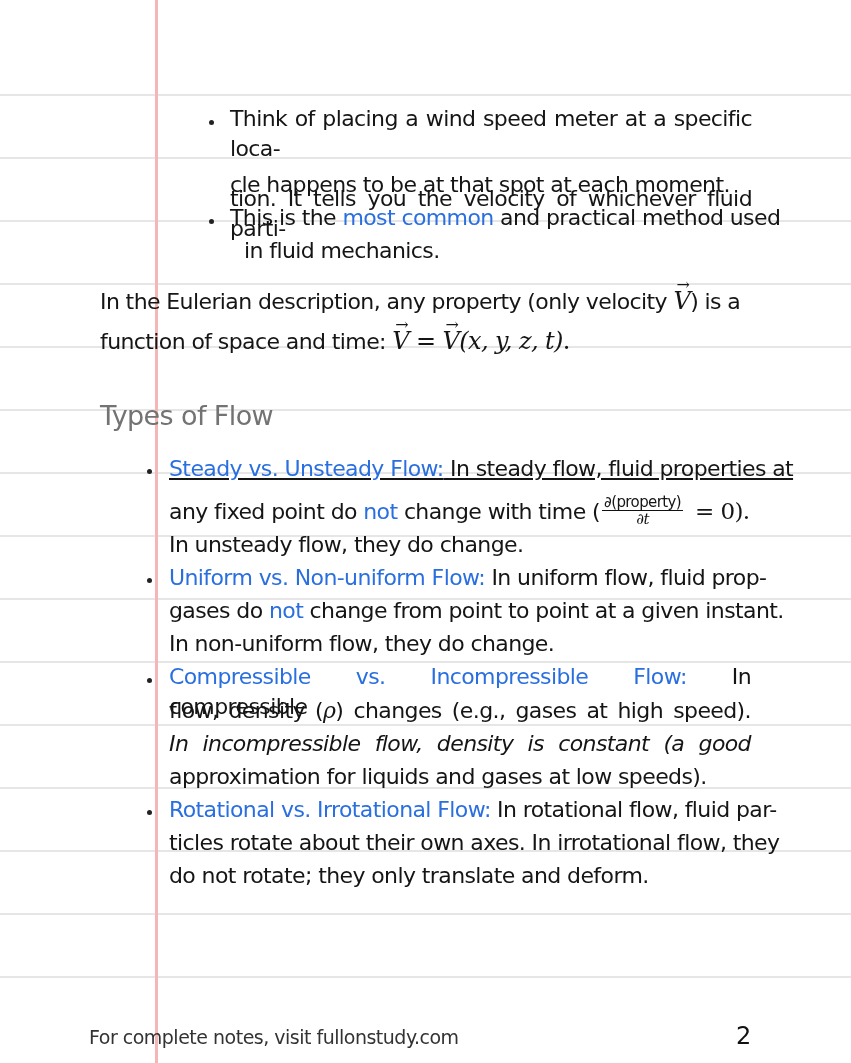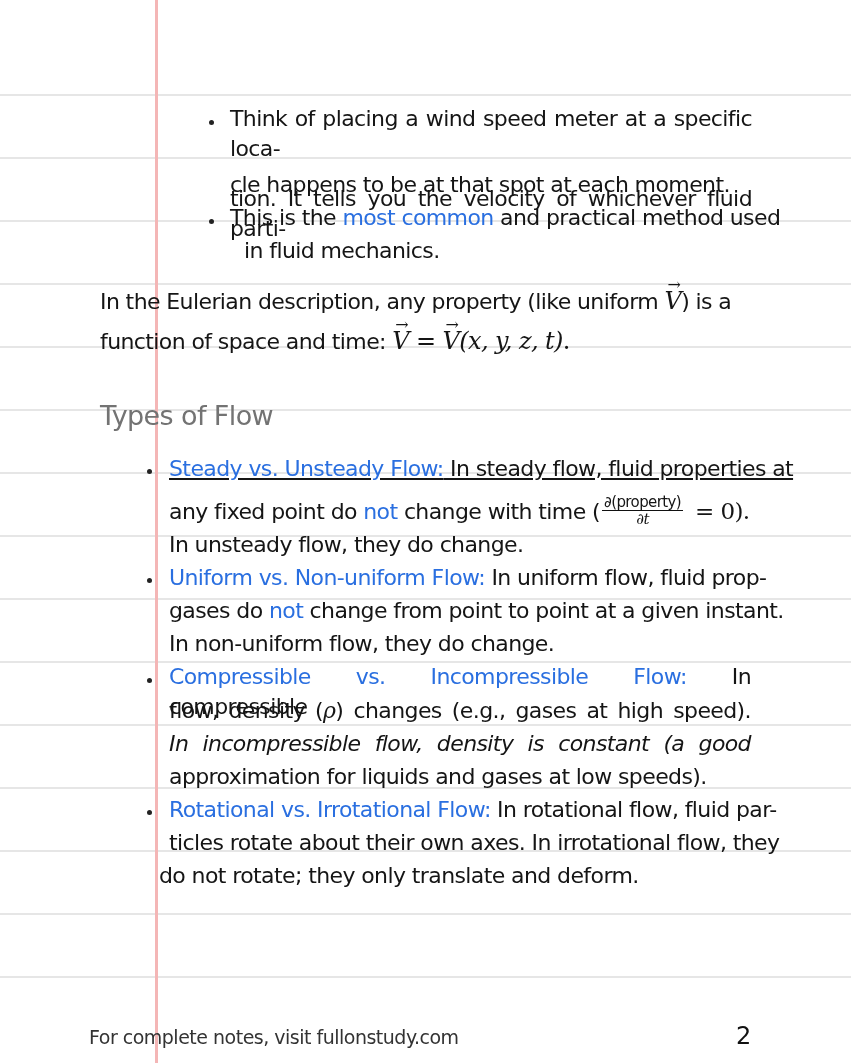--- a/index.html
+++ b/index.html
@@ -87,21 +87,21 @@
 
     <div class="bullet" style="left:209px; top:219px;"></div>
     <div class="line" style="left:230px; top:203px; width:522px;text-align:right;">
       <span>This is the </span><span class="blue">most common</span><span> and practical method used</span>
     </div>
     <div class="line" style="left:230px; top:236px;margin-left:14px;">in fluid mechanics.</div>
   </div>
 
   <div>
     <div class="line" style="left:100px; top:286px; width:652px;">
-      <span>In the Eulerian description, any property (like uniform </span><span class="math vec" style="font-size:24px;">V</span><span>) is a</span>
+      <span>In the Eulerian description, any property (only velocity </span><span class="math vec" style="font-size:24px;">V</span><span>) is a</span>
     </div>
     <div class="line" style="left:100px; top:326px;">
       <span>function of space and time: </span><span class="math vec" style="font-size:24px;">V</span><span class="mathup" style="font-size:24px;"> = </span><span class="math vec" style="font-size:24px;">V</span><span class="math" style="font-size:24px;">(x, y, z, t)</span><span class="mathup" style="font-size:24px;">.</span>
     </div>
   </div>
 
   <div class="heading" style="left:100px; top:399px;">Types of Flow</div>
 
   <div>
 
@@ -138,19 +138,19 @@
       <div class="line justify" style="left:169px; top:729px; width:582px;font-style:italic;">In incompressible flow, density is constant (a good</div>
       <div class="line" style="left:169px; top:762px;">approximation for liquids and gases at low speeds).</div>
     </div>
 
     <div>
       <div class="bullet" style="left:147px; top:810px;"></div>
       <div class="line" style="left:169px; top:795px; width:582px;">
         <span class="blue">Rotational vs. Irrotational Flow:</span><span> In rotational flow, fluid par-</span>
       </div>
       <div class="line" style="left:169px; top:828px;">ticles rotate about their own axes. In irrotational flow, they</div>
-      <div class="line" style="left:159px; top:861px;">do not rotate; they only translate and deform.</div>
+      <div class="line" style="left:169px; top:861px;">do not rotate; they only translate and deform.</div>
     </div>
   </div>
 
   <div class="footer-text" style="left:89px; top:1026px;">For complete notes, visit fullonstudy.com</div>
   <div class="page-num" style="left:736px; top:1022px;">2</div>
 </div>
 
 </body></html>

